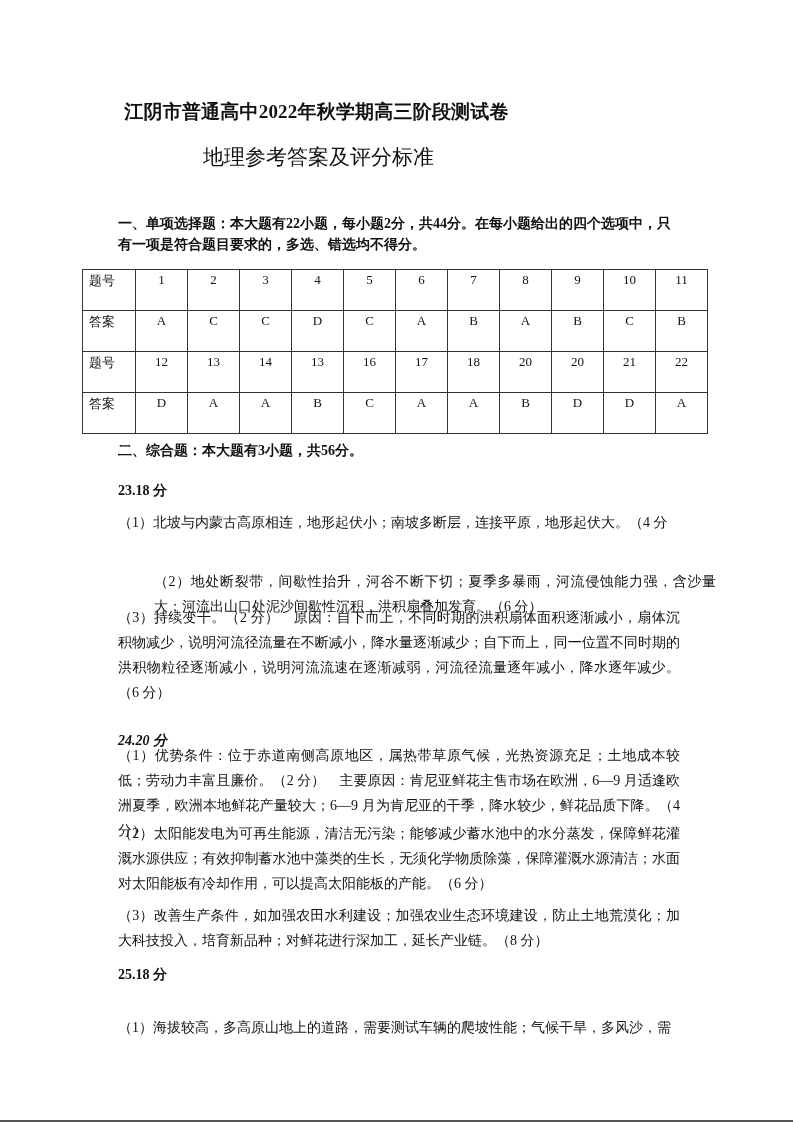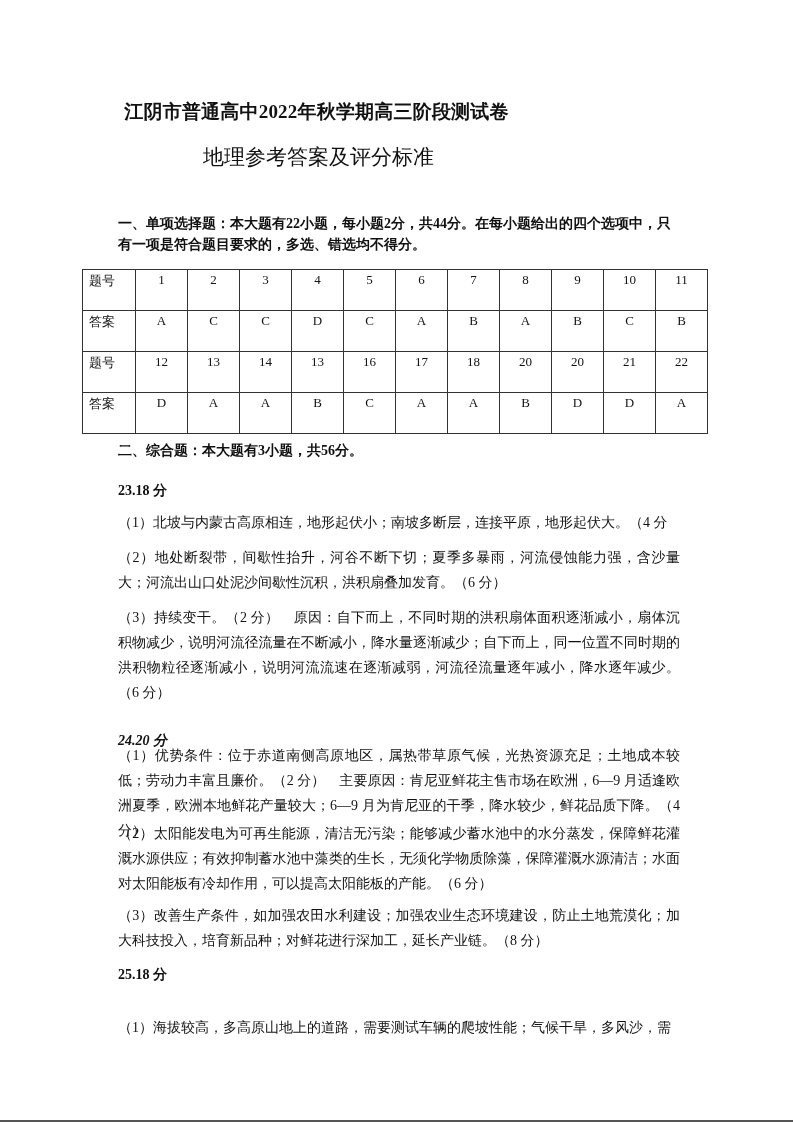--- a/index.html
+++ b/index.html
@@ -88,21 +88,21 @@
     <td>D</td>
     <td>A</td>
   </tr>
 </tbody>
   </table>
 
 <div class="sec2">二、综合题：本大题有3小题，共56分。</div>
 
 <div class="qhead" style="top:482px;text-align:right;">23.18 分</div>
 <div class="para" style="top:510px; white-space:nowrap; overflow:hidden;">（1）北坡与内蒙古高原相连，地形起伏小；南坡多断层，连接平原，地形起伏大。（4 分</div>
-<div class="para" style="top:545px;">（2）地处断裂带，间歇性抬升，河谷不断下切；夏季多暴雨，河流侵蚀能力强，含沙量大；河流出山口处泥沙间歇性沉积，洪积扇叠加发育。（6 分）</div>
+<div class="para" style="top:569px;margin-left:36px;">（2）地处断裂带，间歇性抬升，河谷不断下切；夏季多暴雨，河流侵蚀能力强，含沙量大；河流出山口处泥沙间歇性沉积，洪积扇叠加发育。（6 分）</div>
 <div class="para" style="top:605px;">（3）持续变干。（2 分）　原因：自下而上，不同时期的洪积扇体面积逐渐减小，扇体沉积物减少，说明河流径流量在不断减小，降水量逐渐减少；自下而上，同一位置不同时期的洪积物粒径逐渐减小，说明河流流速在逐渐减弱，河流径流量逐年减小，降水逐年减少。（6 分）</div>
 
 <div class="qhead" style="top:732px;font-style:italic;">24.20 分</div>
 <div class="para" style="top:743px;">（1）优势条件：位于赤道南侧高原地区，属热带草原气候，光热资源充足；土地成本较低；劳动力丰富且廉价。（2 分）　主要原因：肯尼亚鲜花主售市场在欧洲，6—9 月适逢欧洲夏季，欧洲本地鲜花产量较大；6—9 月为肯尼亚的干季，降水较少，鲜花品质下降。（4 分）</div>
 <div class="para" style="top:821px;">（2）太阳能发电为可再生能源，清洁无污染；能够减少蓄水池中的水分蒸发，保障鲜花灌溉水源供应；有效抑制蓄水池中藻类的生长，无须化学物质除藻，保障灌溉水源清洁；水面对太阳能板有冷却作用，可以提高太阳能板的产能。（6 分）</div>
 <div class="para" style="top:903px;">（3）改善生产条件，如加强农田水利建设；加强农业生态环境建设，防止土地荒漠化；加大科技投入，培育新品种；对鲜花进行深加工，延长产业链。（8 分）</div>
 
 <div class="qhead" style="top:966px;">25.18 分</div>
 <div class="para" style="top:1003px; white-space:nowrap; overflow:hidden;margin-top:12px;">（1）海拔较高，多高原山地上的道路，需要测试车辆的爬坡性能；气候干旱，多风沙，需</div>
 

